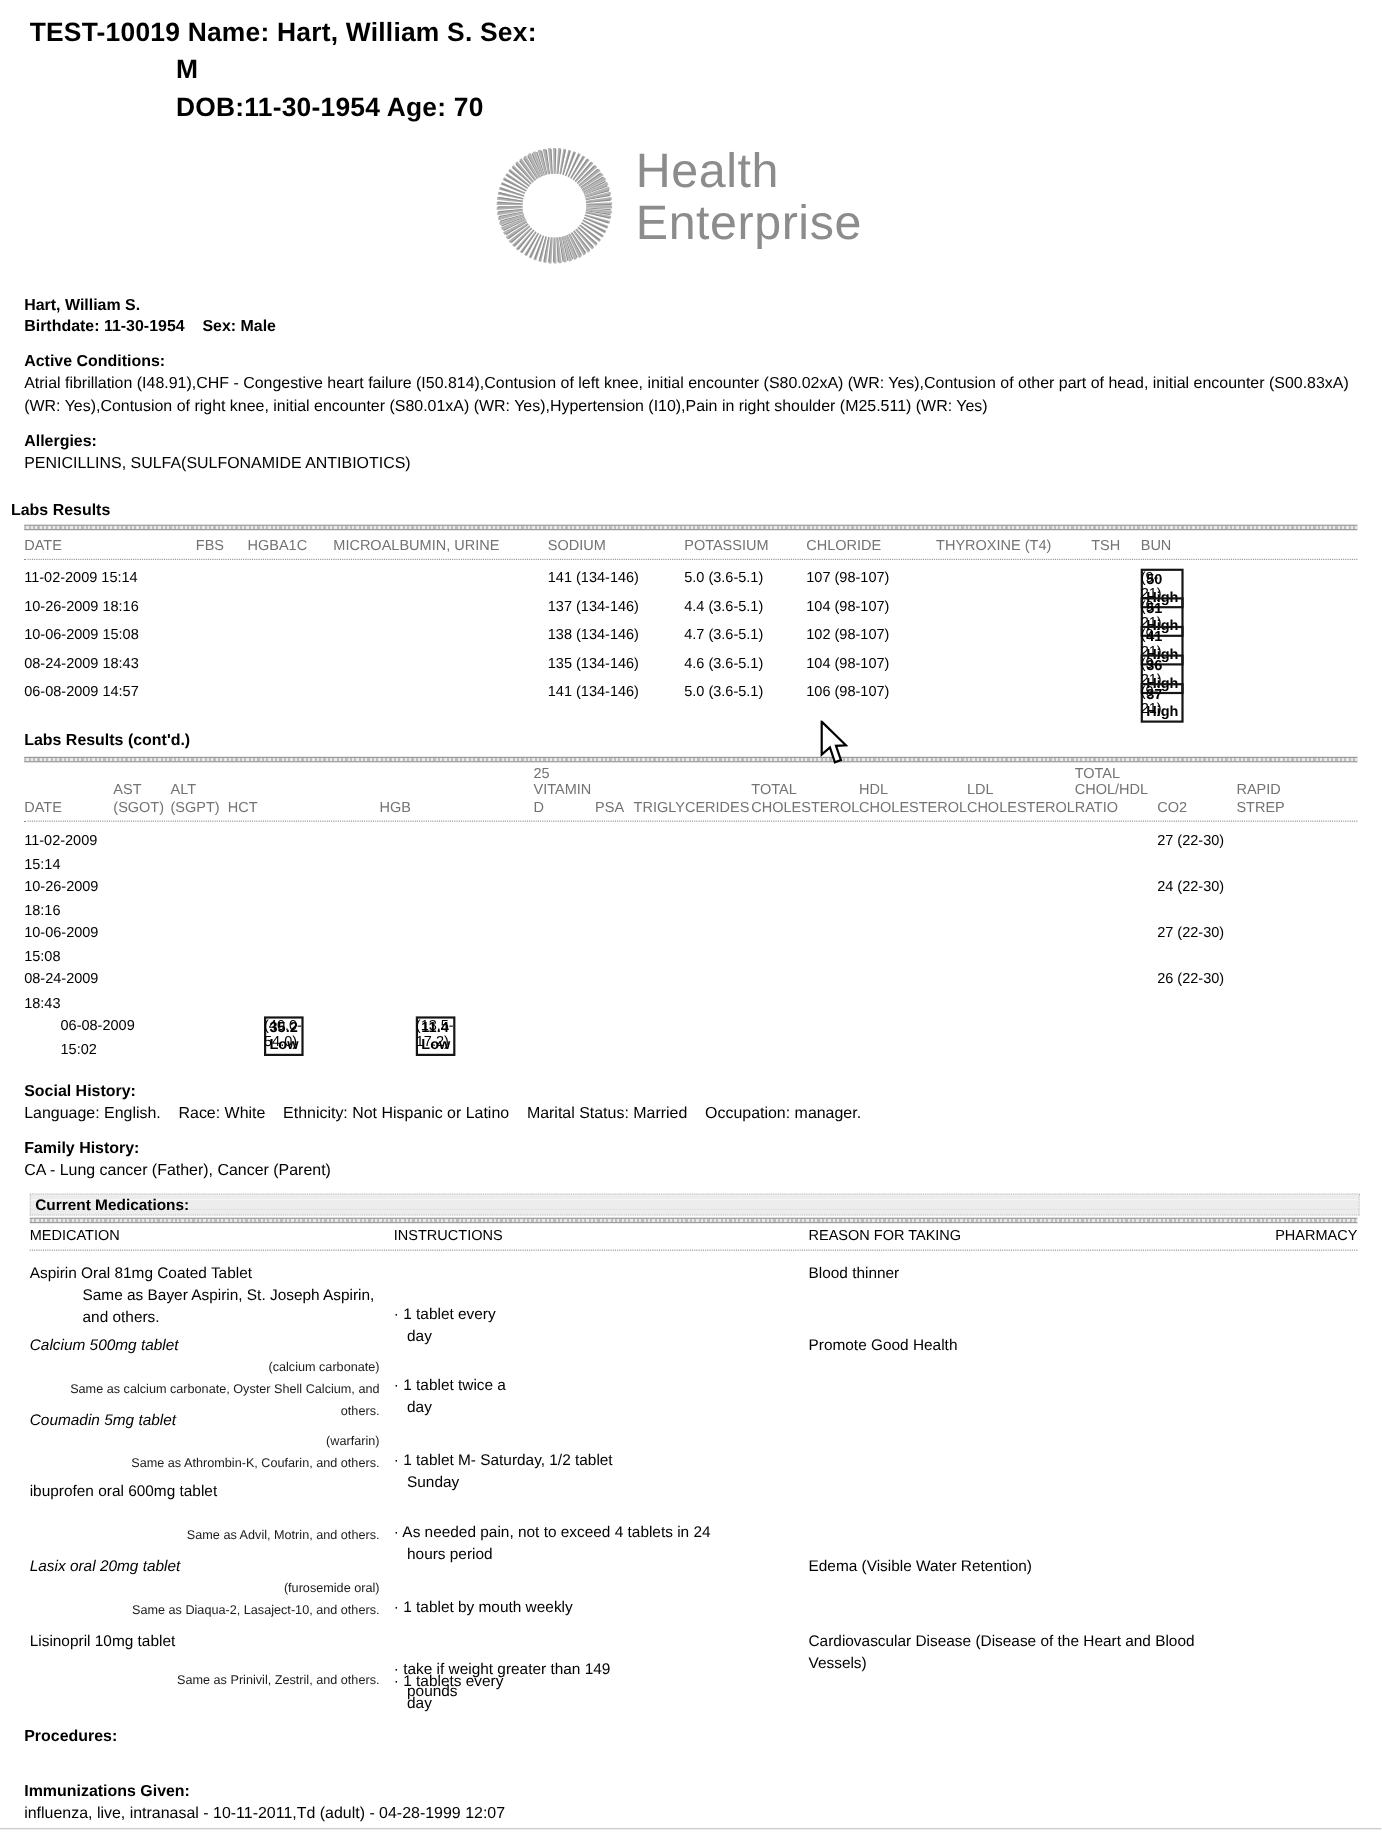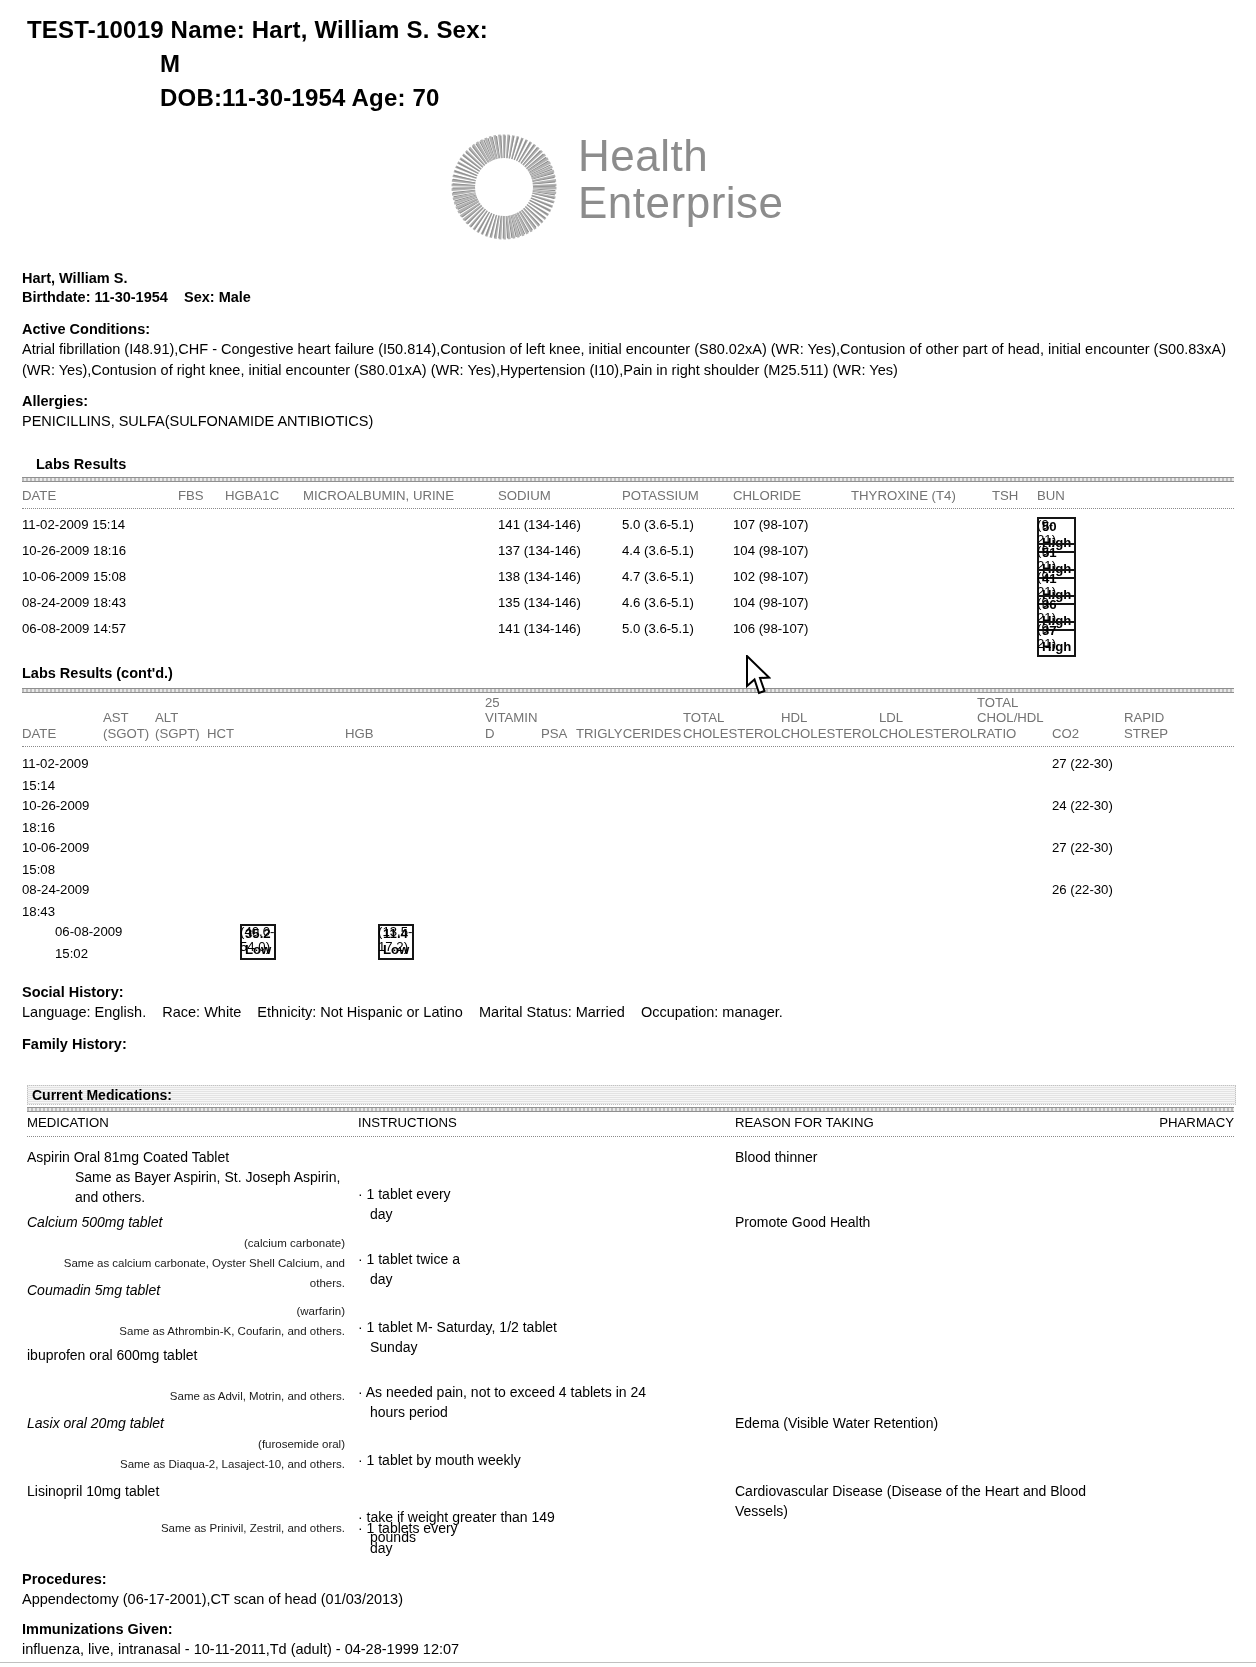--- a/index.html
+++ b/index.html
@@ -75,21 +75,21 @@
 
   <div class="abs sec-title" style="left:22px;top:270px;">Hart, William S.</div>
   <div class="abs sec-title prewrap" style="left:22px;top:289px;">Birthdate: 11-30-1954    Sex: Male</div>
 
   <div class="abs sec-title" style="left:22px;top:321px;">Active Conditions:</div>
   <div class="abs body-txt" style="left:22px;top:339px;width:1212px;">Atrial fibrillation (I48.91),CHF - Congestive heart failure (I50.814),Contusion of left knee, initial encounter (S80.02xA) (WR: Yes),Contusion of other part of head, initial encounter (S00.83xA) (WR: Yes),Contusion of right knee, initial encounter (S80.01xA) (WR: Yes),Hypertension (I10),Pain in right shoulder (M25.511) (WR: Yes)</div>
 
   <div class="abs sec-title" style="left:22px;top:393px;">Allergies:</div>
   <div class="abs body-txt" style="left:22px;top:411px;">PENICILLINS, SULFA(SULFONAMIDE ANTIBIOTICS)</div>
 
-  <div class="abs sec-title" style="left:36px;top:456px;text-align:center;">Labs Results</div>
+  <div class="abs sec-title" style="left:10px;top:456px;text-align:center;">Labs Results</div>
   <div class="abs dbl" style="left:22px;top:477px;width:1212px;"></div>
   <div class="lab-hd" style="top:488px;height:16px;">
     <span class="c0">DATE</span>
     <span class="c1">FBS</span>
     <span class="c2">HGBA1C</span>
     <span class="c3">MICROALBUMIN, URINE</span>
     <span class="c4">SODIUM</span>
     <span class="c5">POTASSIUM</span>
     <span class="c6">CHLORIDE</span>
     <span class="c7">THYROXINE (T4)</span>
@@ -208,20 +208,21 @@
       </span>
     <span class="d4 line1">
         <span class="boxed hide-if-empty">11.4 Low</span> 
         <span class="hide-if-empty">(13.5-17.2)</span>
       </span>
   </div>
 
   <div class="abs sec-title" style="left:22px;top:984px;">Social History:</div>
   <div class="abs body-txt prewrap" style="left:22px;top:1002px;width:1212px;">Language: English.    Race: White    Ethnicity: Not Hispanic or Latino    Marital Status: Married    Occupation: manager.</div>
   <div class="abs sec-title" style="left:22px;top:1036px;">Family History:</div>
+  <div class="abs body-txt" style="left:22px;top:1054px;width:1212px;">CA - Lung cancer (Father), Cancer (Parent)</div>
 
   <div class="abs med-bar" style="left:27px;top:1085px;width:1203px;height:18px;">Current Medications:</div>
   <div class="abs dbl" style="left:27px;top:1107px;width:1207px;"></div>
   <div class="abs med-hd" style="left:27px;top:1115px;width:1207px;height:16px;">
     <span class="mh0">MEDICATION</span>
     <span class="mh1">INSTRUCTIONS</span>
     <span class="mh2">REASON FOR TAKING</span>
     <span class="mh3">PHARMACY</span>
   </div>
   <div class="abs dot" style="left:27px;top:1136px;width:1207px;"></div>
@@ -290,21 +291,20 @@
     <div class="m-sameas hide-if-empty" style="top:37px;">Same as Prinivil, Zestril, and others.</div>
     <div class="m-instr">
       <div class="instr hide-if-empty">· 1 tablets every
 day</div>
 
     </div>
     <div class="m-reason hide-if-empty">Cardiovascular Disease (Disease of the Heart and Blood Vessels)</div>
   </div>
 
   <div class="abs sec-title" style="left:22px;top:1571px;">Procedures:</div>
-  <div class="abs body-txt" style="left:22px;top:1589px;width:1212px;">Appendectomy (06-17-2001),CT scan of head (01/03/2013)</div>
   <div class="abs sec-title" style="left:22px;top:1621px;">Immunizations Given:</div>
   <div class="abs body-txt" style="left:22px;top:1639px;width:1212px;">influenza, live, intranasal - 10-11-2011,Td (adult) - 04-28-1999 12:07</div>
 
   <div class="abs" style="left:0;top:1662px;width:1256px;border-top:1px solid #c0c0c0;"></div>
 
   <div class="abs" style="left:745px;top:655px;">
     <svg width="26" height="42" viewBox="0 0 26 42">
       <path d="M2,1 L2,31 L9.5,24.5 L14,38 L19.5,36 L15,23 L24,22.5 Z" fill="#ffffff" stroke="#000000" stroke-width="2" stroke-linejoin="miter"></path>
     </svg>
   </div>

